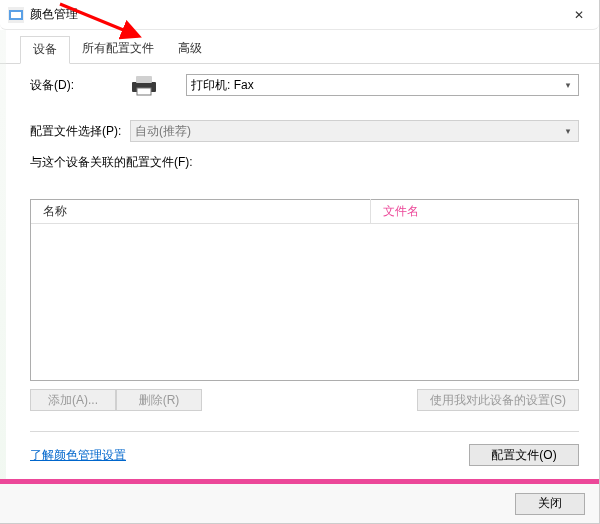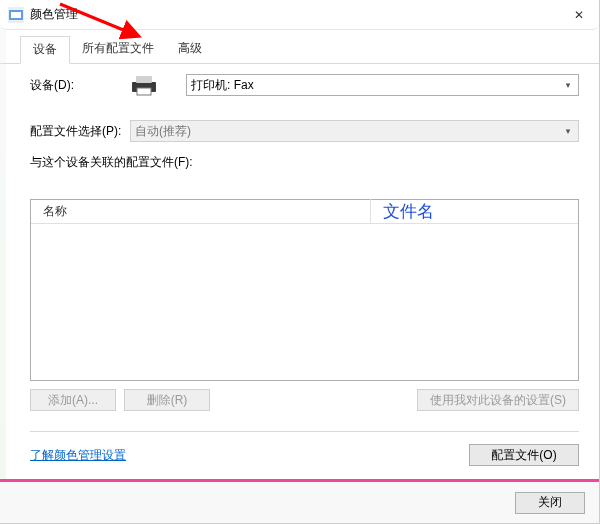--- a/index.html
+++ b/index.html
@@ -136,47 +136,47 @@
   .lh-col {
     flex: 0 0 340px;
     padding: 4px 12px;
     border-right: 1px solid #e0e0e0;
     font-size: 12px;
     color: #333;
   }
   .lh-col2 {
     flex: 1;
     padding: 4px 12px;
-    font-size: 17px;
-    color: #1d4ed8;
+    font-size: 12px;
+    color: #ec4899;
   }
   .btn-row {
     display: flex;
-    gap: 8px;
+    gap: 0;
     margin-bottom: 4px;
   }
   .divider {
     border-top: 1px solid #d9d9d9;
     margin: 20px 0 10px;
   }
   .bottom-row {
     display: flex;
     align-items: center;
     padding: 2px 0 8px;
   }
   .link {
     color: #0066cc;
     text-decoration: underline;
     cursor: pointer;
   }
   .footer {
     position: absolute;
     bottom: 0; left: 0; right: 0;
     height: 44px;
-    border-top: 3px solid #ec4899;
+    border-top: 5px solid #ec4899;
     background: #f8f8f8;
     display: flex;
     align-items: center;
     justify-content: flex-end;
     padding: 4px 14px;
   }
   .footer .btn { min-width: 70px; }
   
   .left-sliver {
     position: absolute; left:0; top:30px; bottom:0; width:6px;

